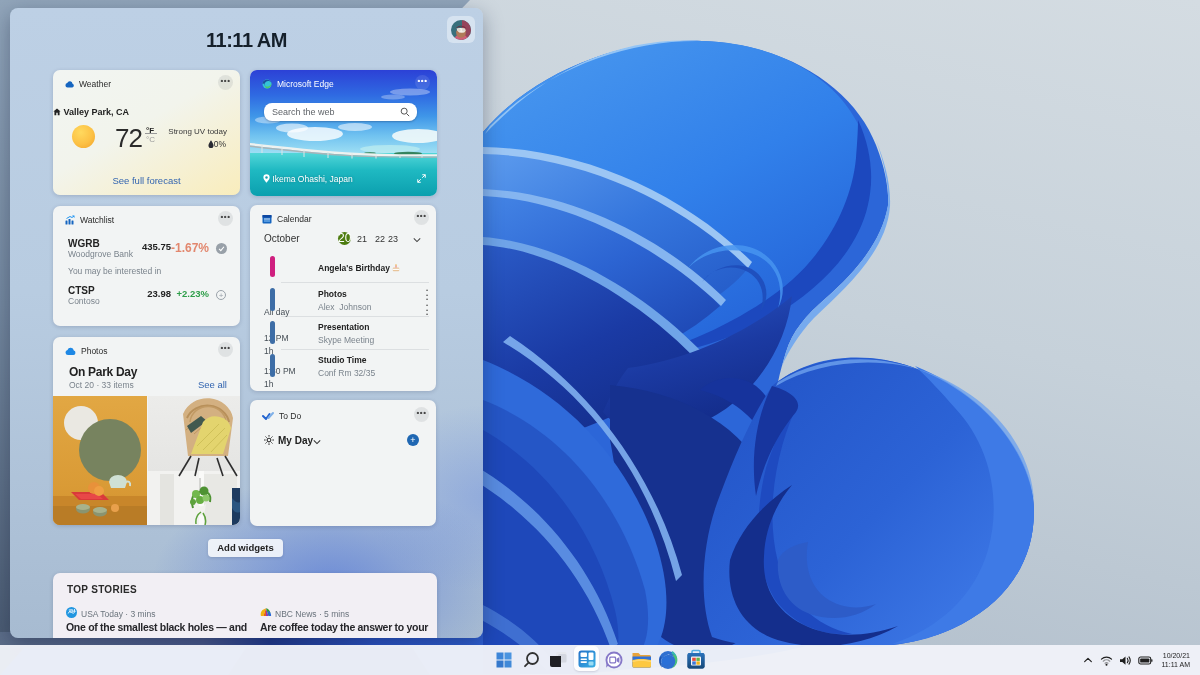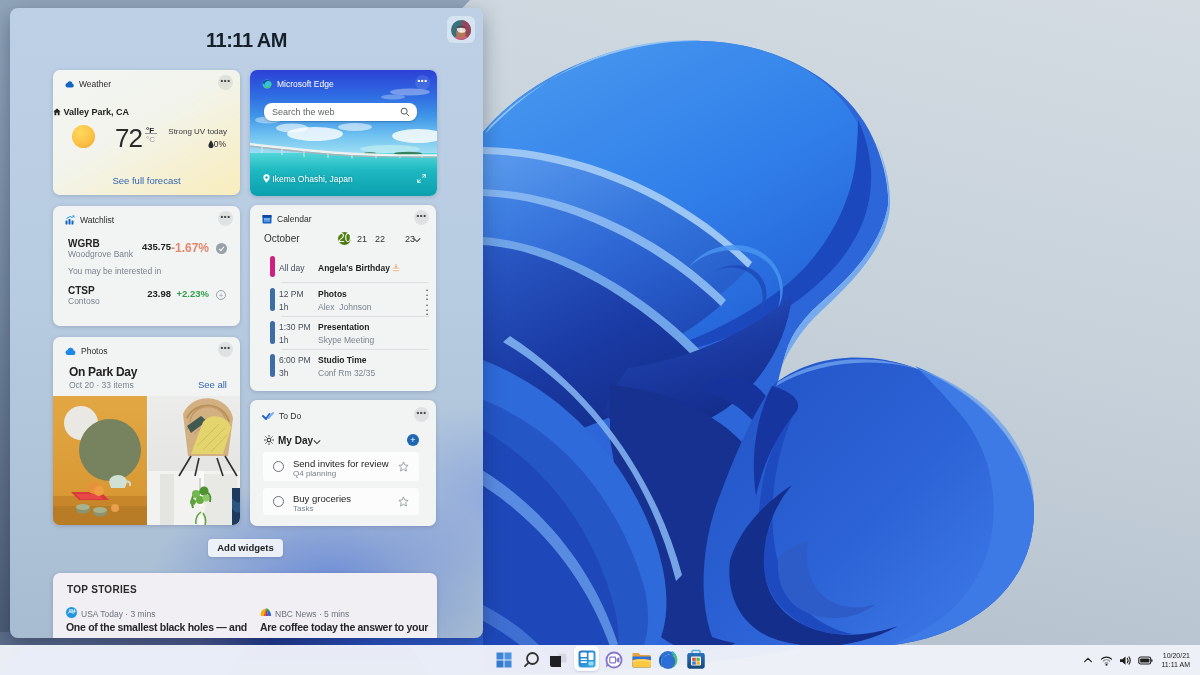--- a/index.html
+++ b/index.html
@@ -21,21 +21,21 @@
   #avatar { position:absolute; left:437px; top:8px; width:28px; height:27px;
             background:rgba(235,243,250,0.55); border-radius:6px; }
   .card { position:absolute; background:#f2f4f4; border-radius:7px;
           box-shadow:0 1px 4px rgba(20,30,60,0.18); }
   .chead { position:absolute; left:12px; top:7px; height:14px; font-size:8.5px; color:#2a2a2a;
            display:flex; align-items:center; gap:5px; }
   .dots { position:absolute; right:7px; top:5px; width:15px; height:15px; border-radius:50%;
           background:rgba(90,100,110,0.12); color:#444; font-weight:bold; text-align:center;
           font-size:8px; line-height:12px; letter-spacing:0.5px; }
   .evbar { position:absolute; left:20px; width:4.5px; border-radius:2.5px; }
-  .evt { position:absolute; left:29px; font-size:8.5px; color:#454d55; }
+  .evt { position:absolute; left:14px; font-size:8.5px; color:#454d55;margin-top:44px; }
   .evtitle { position:absolute; left:68px; font-size:8.5px; font-weight:bold; color:#222; }
   .evsub { position:absolute; left:68px; font-size:8.5px; color:#7a838c; }
   .evline { position:absolute; left:31px; width:148px; border-top:1px solid rgba(120,130,140,0.18); }
   .trow { position:absolute; left:13px; width:156px; background:rgba(255,255,255,0.72); border-radius:4px; }
   .tcirc { position:absolute; left:10px; top:50%; margin-top:-5.7px; width:11.4px; height:11.4px;
            border:1.2px solid #6a737c; border-radius:50%; }
   .tstar2 { position:absolute; right:10px; top:50%; margin-top:-5.5px; }
   
   #weather { left:43px; top:62px; width:187px; height:125px;
              background:linear-gradient(150deg,#f2f5f2 0%,#f2f4ec 45%,#f6f0d2 75%,#f9edbc 100%); }
@@ -319,21 +319,21 @@
           <rect x="1" y="2" width="18" height="17" rx="2" fill="#1565c0"></rect>
           <rect x="1" y="2" width="18" height="5" fill="#0d47a1"></rect>
           <rect x="4" y="9" width="12" height="2" fill="#e3f2fd"></rect>
           <rect x="4" y="13" width="12" height="2" fill="#90caf9"></rect>
         </svg>Calendar</div>
     <div class="dots">•••</div>
     <div style="position:absolute;left:14px;top:28px;font-size:10px;color:#333">October</div>
     <div style="position:absolute;left:88px;top:27px;width:13px;height:13px;border-radius:50%;background:#4d7c0f;color:#fff;font-size:12px;text-align:right;line-height:13px">20</div>
     <div style="position:absolute;left:107px;top:29px;font-size:9px;color:#333">21</div>
     <div style="position:absolute;left:125px;top:29px;font-size:9px;color:#333">22</div>
-    <div style="position:absolute;left:155px;top:29px;font-size:9px;color:#333">23</div>
+    <div style="position:absolute;left:138px;top:29px;font-size:9px;color:#333">23</div>
     <svg style="position:absolute;left:163px;top:32px" width="8" height="6" viewBox="0 0 10 7">
         <path d="M1,1.5 L5,5.5 L9,1.5" stroke="#444" stroke-width="1.3" fill="none"></path>
       </svg>
     <div class="evbar" style="top:51px;height:21px;background:#cf1f7f"></div>
     <div class="evt" style="top:58px">All day</div>
     <div class="evtitle" style="top:57.5px">Angela's Birthday <svg width="8" height="8" viewBox="0 0 10 10" style="vertical-align:-1px">
           <rect x="1" y="4.5" width="8" height="4.5" rx="1" fill="#e8c49a"></rect>
           <rect x="1" y="6" width="8" height="1.4" fill="#fff"></rect>
           <rect x="4.4" y="1.8" width="1.2" height="2.7" fill="#e86a6a"></rect>
           <circle cx="5" cy="1.2" r="0.9" fill="#f2b03c"></circle>
@@ -450,36 +450,20 @@
           <line x1="8.8" y1="8.8" x2="10.2" y2="10.2"></line>
           <line x1="1.8" y1="10.2" x2="3.2" y2="8.8"></line>
           <line x1="8.8" y1="3.2" x2="10.2" y2="1.8"></line>
         </g>
       </svg>
     <div style="position:absolute;left:28px;top:35px;font-size:10px;font-weight:bold;color:#222">My Day</div>
     <svg style="position:absolute;left:63px;top:39px" width="8" height="6" viewBox="0 0 10 7">
         <path d="M1,1.5 L5,5.5 L9,1.5" stroke="#333" stroke-width="1.3" fill="none"></path>
       </svg>
     <div style="position:absolute;left:157px;top:34px;width:12px;height:12px;border-radius:50%;background:#1f67b2;color:#fff;font-size:9px;text-align:center;line-height:12px">+</div>
-    <div class="trow" style="top:52px;height:29px">
-      <div class="tcirc"></div>
-      <div style="position:absolute;left:30px;top:6px;font-size:9.5px;color:#222">Send invites for review</div>
-      <div style="position:absolute;left:30px;top:17px;font-size:8px;color:#7a838c">Q4 planning</div>
-      <svg class="tstar2" width="11" height="11" viewBox="0 0 12 12">
-          <path d="M6,1 L7.5,4.4 L11,4.8 L8.4,7.2 L9.2,11 L6,9 L2.8,11 L3.6,7.2 L1,4.8 L4.5,4.4 Z" fill="none" stroke="#8a939c" stroke-width="0.9" stroke-linejoin="round"></path>
-        </svg>
-    </div>
-    <div class="trow" style="top:88px;height:27px">
-      <div class="tcirc"></div>
-      <div style="position:absolute;left:30px;top:5px;font-size:9.5px;color:#222">Buy groceries</div>
-      <div style="position:absolute;left:30px;top:16px;font-size:8px;color:#7a838c">Tasks</div>
-      <svg class="tstar2" width="11" height="11" viewBox="0 0 12 12">
-          <path d="M6,1 L7.5,4.4 L11,4.8 L8.4,7.2 L9.2,11 L6,9 L2.8,11 L3.6,7.2 L1,4.8 L4.5,4.4 Z" fill="none" stroke="#8a939c" stroke-width="0.9" stroke-linejoin="round"></path>
-        </svg>
-    </div>
   </div>
 
   <div id="addw">Add widgets</div>
 
   <div class="card" id="news">
     <div style="position:absolute;left:14px;top:11px;font-size:10px;font-weight:bold;color:#2a2a2a;letter-spacing:0.3px">TOP STORIES</div>
     <svg style="position:absolute;left:13px;top:34px" width="11" height="11" viewBox="0 0 12 12">
         <circle cx="6" cy="6" r="6" fill="#2196e0"></circle>
         <path d="M2,7 q2,-3 4,-1 q2,2 4,-1" stroke="#fff" stroke-width="1" fill="none"></path>
         <text x="3" y="5.5" font-size="3.5" fill="#fff" font-weight="bold">USA</text>

